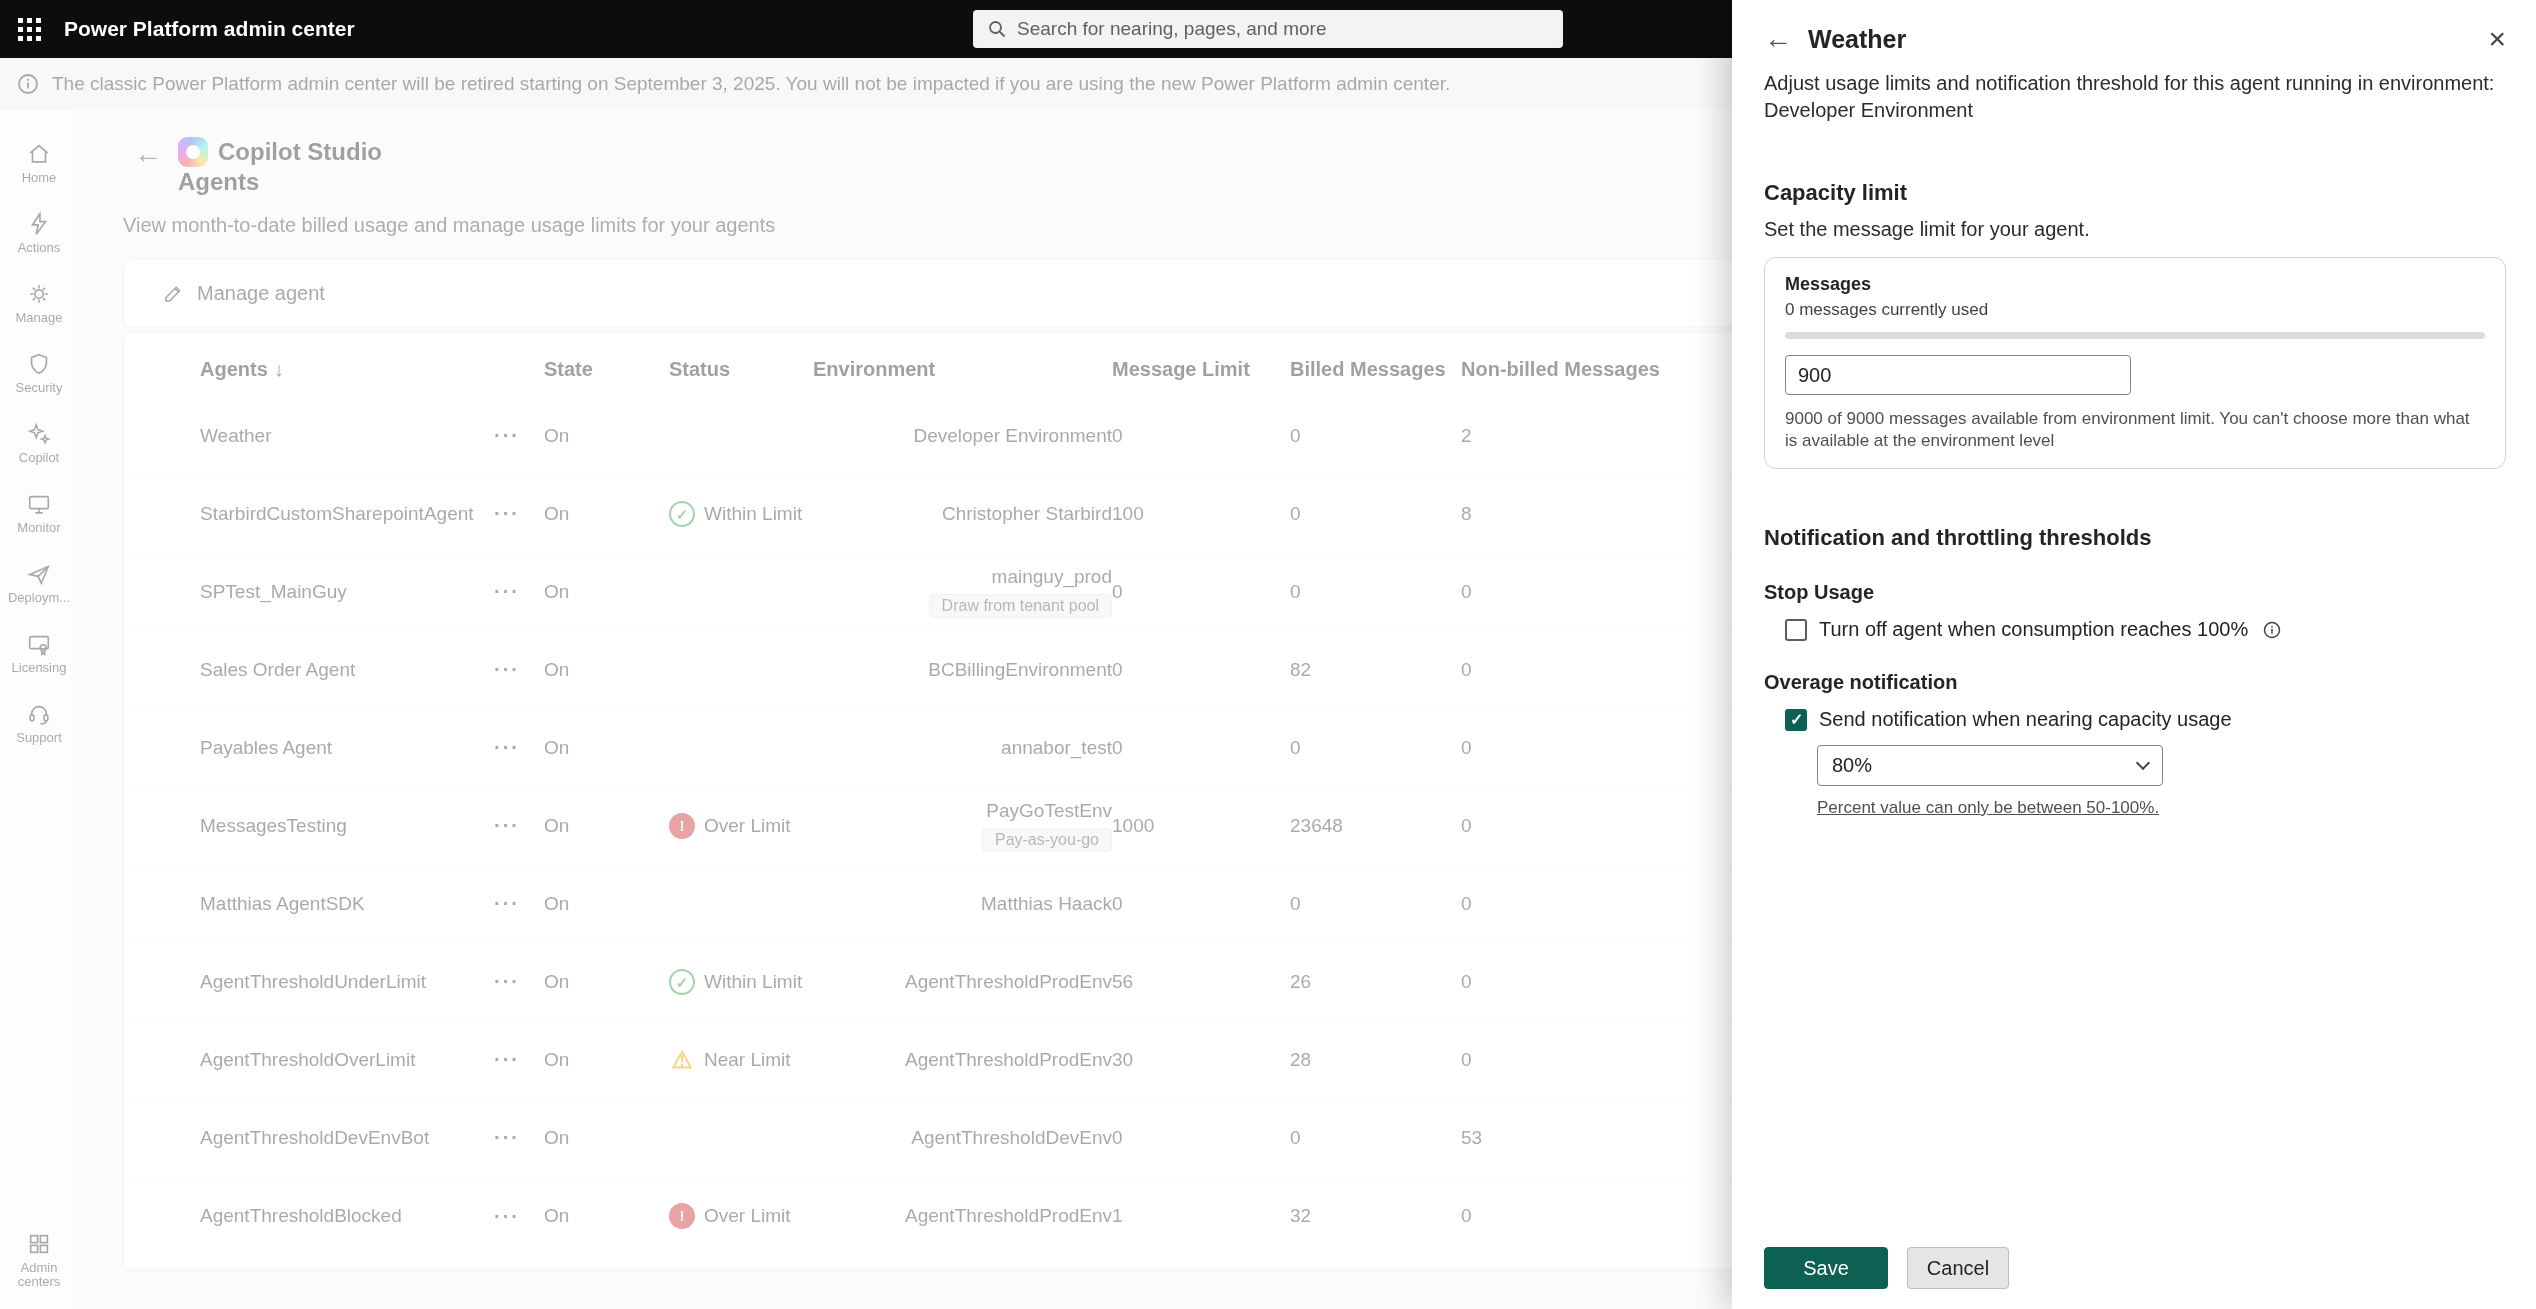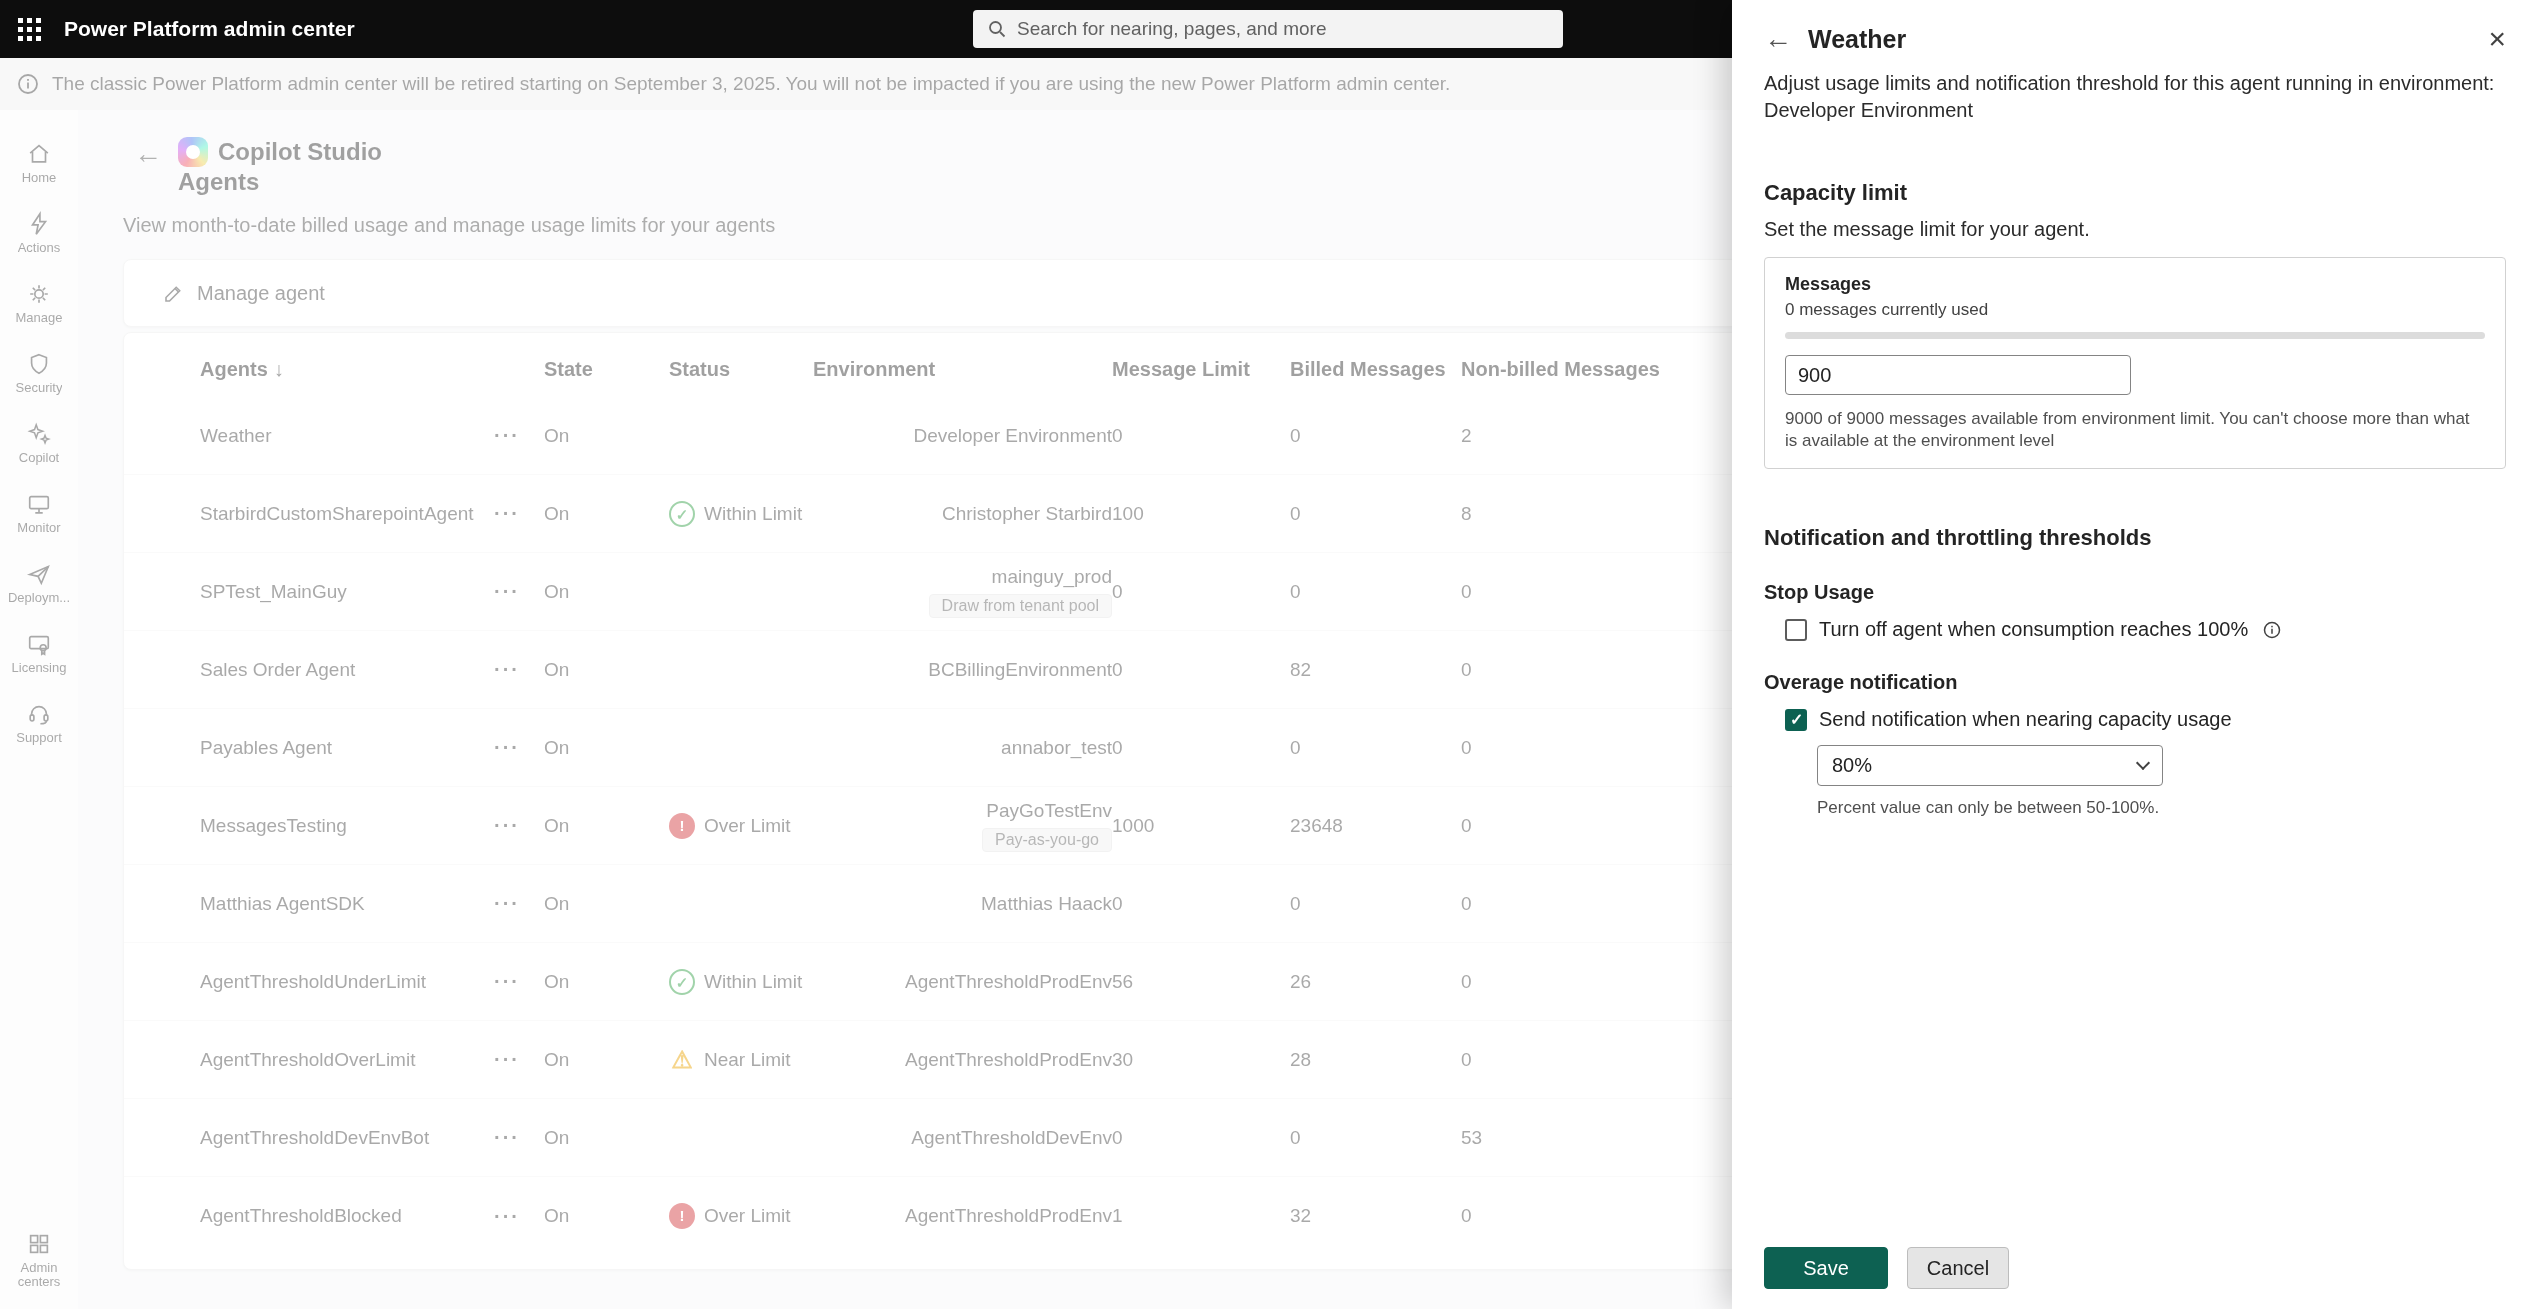--- a/index.html
+++ b/index.html
@@ -81,42 +81,42 @@
 
   
   .panel { position:absolute; top:0; right:0; width:804px; height:1309px; background:#fff; z-index:10;
     box-shadow:-8px 0 30px rgba(0,0,0,.20); padding:0 30px 20px 32px; display:flex; flex-direction:column; }
   .panel-header { display:flex; align-items:center; gap:16px; padding-top:22px; }
   .panel-title { font-size:25px; font-weight:700; color:#242424; }
   .panel-close { margin-left:auto; font-size:30px; color:#424242; cursor:pointer; line-height:30px; }
   .panel-desc { margin-top:14px; font-size:20px; line-height:27px; color:#2b2b2b; }
   .sec-heading { margin-top:56px; font-size:22px; font-weight:700; color:#242424; }
   .sec-sub { margin-top:12px; font-size:20px; color:#2b2b2b; }
-  .limit-card { margin-top:16px; border:1px solid #d1d1d1; border-radius:4px; padding:16px 20px; }
+  .limit-card { margin-top:16px; border:1px solid #d1d1d1; border-radius:12px; padding:16px 20px; }
   .limit-card-title { font-size:18px; font-weight:700; }
   .usage-text { margin-top:5px; font-size:17px; color:#424242; }
   .usage-bar { margin-top:12px; height:7px; background:#dcdcdc; border-radius:4px; width:100%; }
   .usage-bar-fill { height:100%; width:0%; background:#0d6152; border-radius:4px; }
   .limit-input { margin-top:16px; width:346px; height:40px; border:1px solid #848484; border-radius:4px;
     padding:0 12px; font-size:20px; font-family:"Liberation Sans",sans-serif; color:#242424; }
   .limit-helper { margin-top:13px; font-size:17px; line-height:22px; color:#4f4f4f; }
   .sub-heading { margin-top:30px; font-size:20px; font-weight:700; }
   .check-row { margin-top:14px; margin-left:21px; display:flex; align-items:center; gap:12px; font-size:20px; color:#242424; }
   .checkbox { width:22px; height:22px; border:2px solid #5c5c5c; border-radius:3px; background:#fff;
     flex:0 0 auto; position:relative; cursor:pointer; }
   .checkbox.checked { background:#0d6152; border-color:#0d6152; }
   .checkbox.checked::after { content:"✓"; color:#fff; font-size:16px; font-weight:700;
     position:absolute; left:3px; top:-1px; }
   .info-icon { margin-left:2px; display:inline-flex; }
   .select { margin-top:14px; margin-left:53px; width:346px; height:41px; border:1px solid #848484;
     border-radius:4px; display:flex; align-items:center; justify-content:space-between; padding:0 14px;
     font-size:20px; cursor:pointer; }
   .chevron { width:10px; height:10px; border-right:2px solid #424242; border-bottom:2px solid #424242;
     transform:rotate(45deg); margin-top:-5px; }
-  .percent-helper { margin-top:12px; margin-left:53px; font-size:17px; color:#4f4f4f; }
+  .percent-helper { margin-top:12px; margin-left:53px; font-size:17px; color:#4f4f4f;text-decoration:underline; }
   .panel-footer { margin-top:auto; display:flex; gap:19px; }
   .btn { height:42px; border-radius:4px; font-size:20px; font-family:"Liberation Sans",sans-serif;
     display:flex; align-items:center; justify-content:center; cursor:pointer; }
   .btn-primary { width:124px; background:#0d6152; color:#fff; border:1px solid #0d6152; }
   .btn-secondary { width:102px; background:#e5e5e5; color:#242424; border:1px solid #bdbdbd; }
 </style>
 </head>
 <body>
 
 <div class="app">

